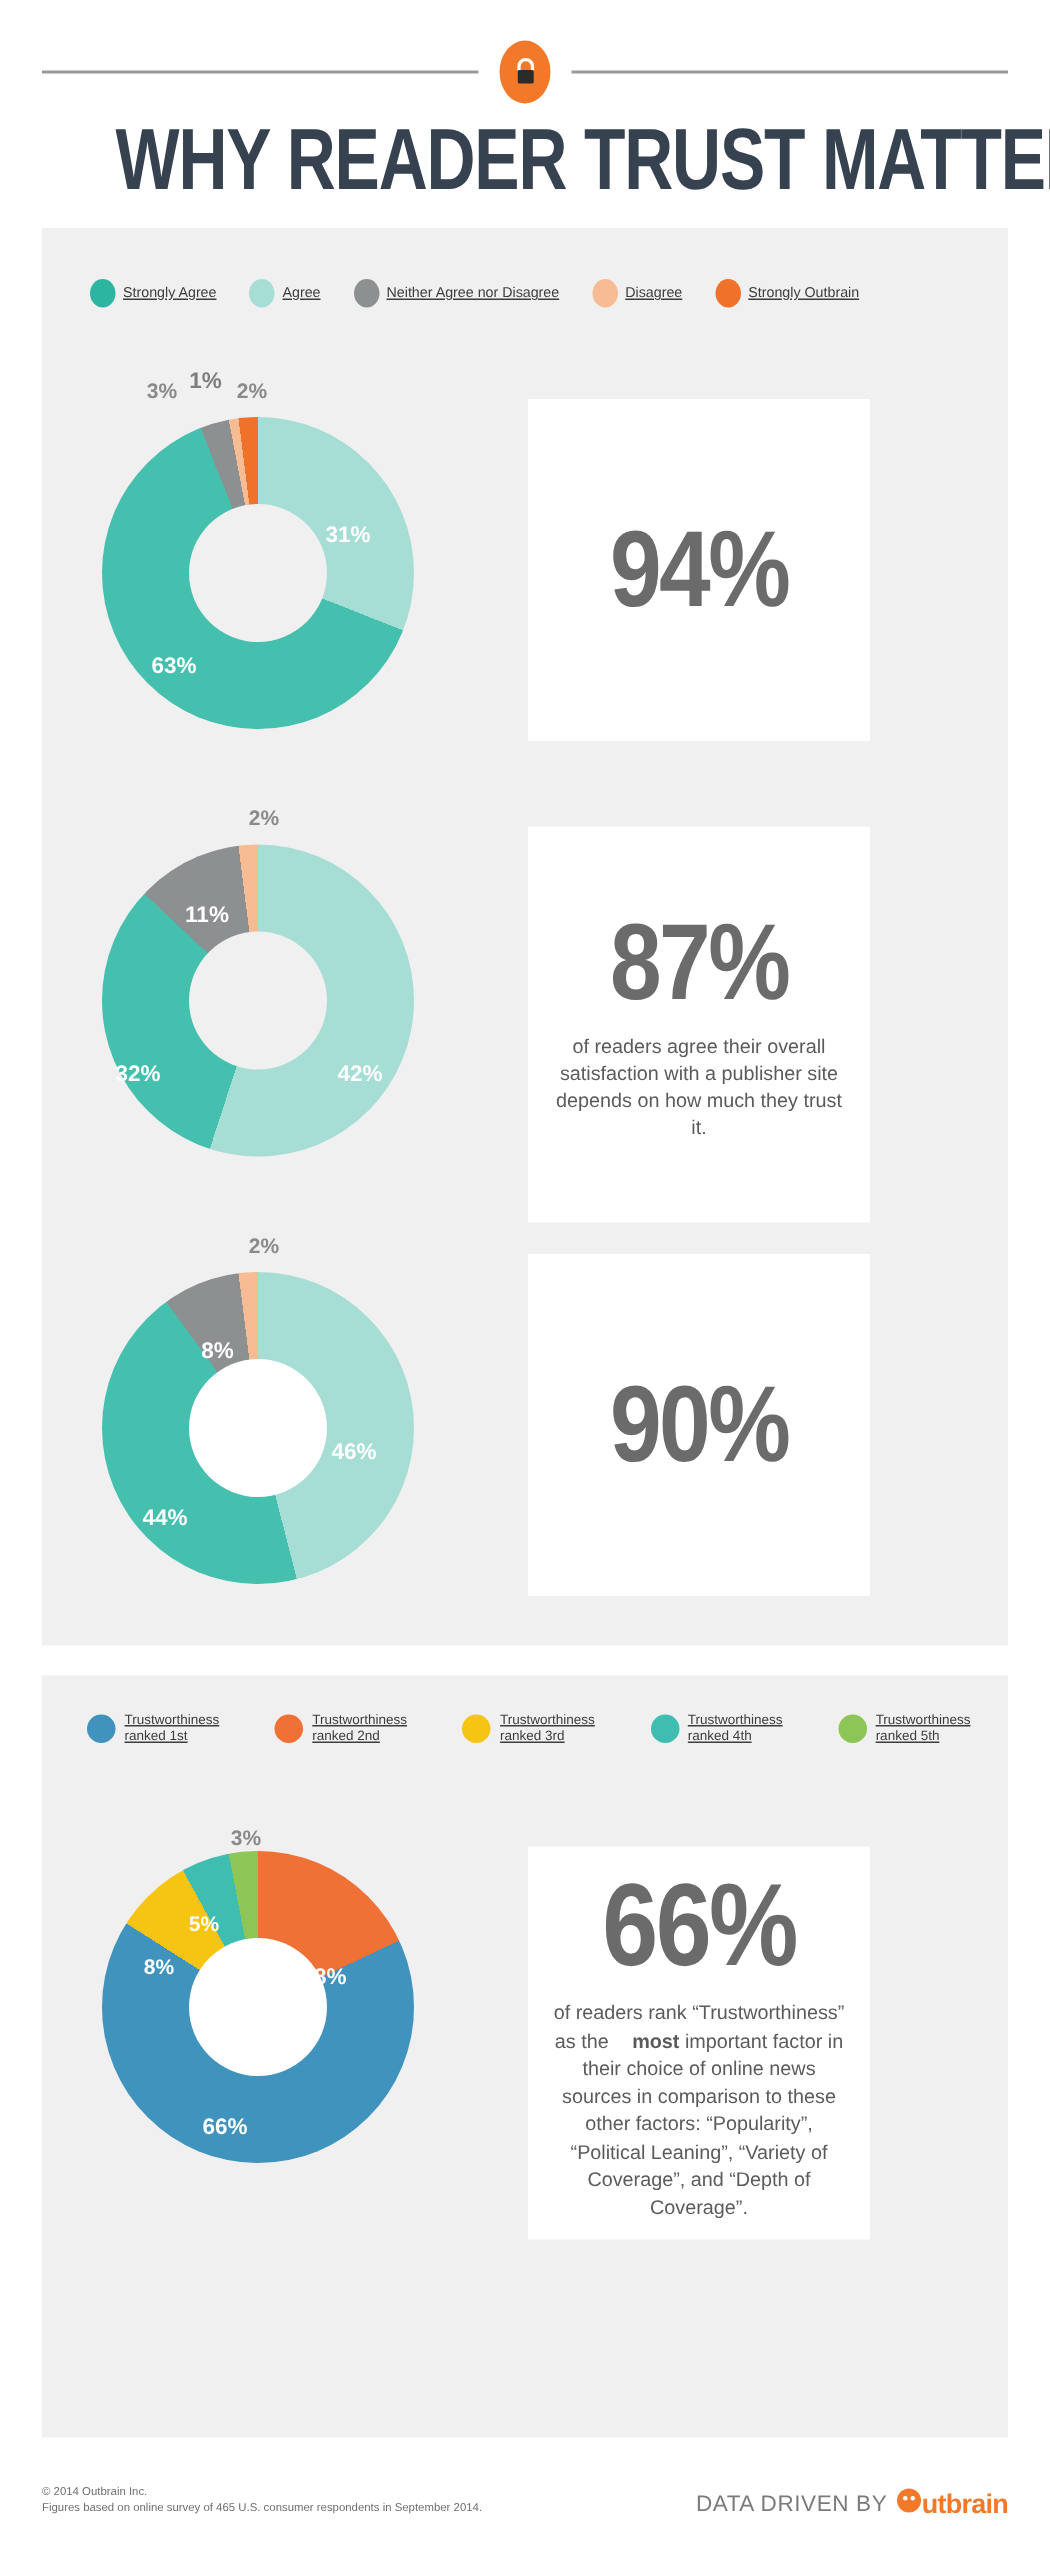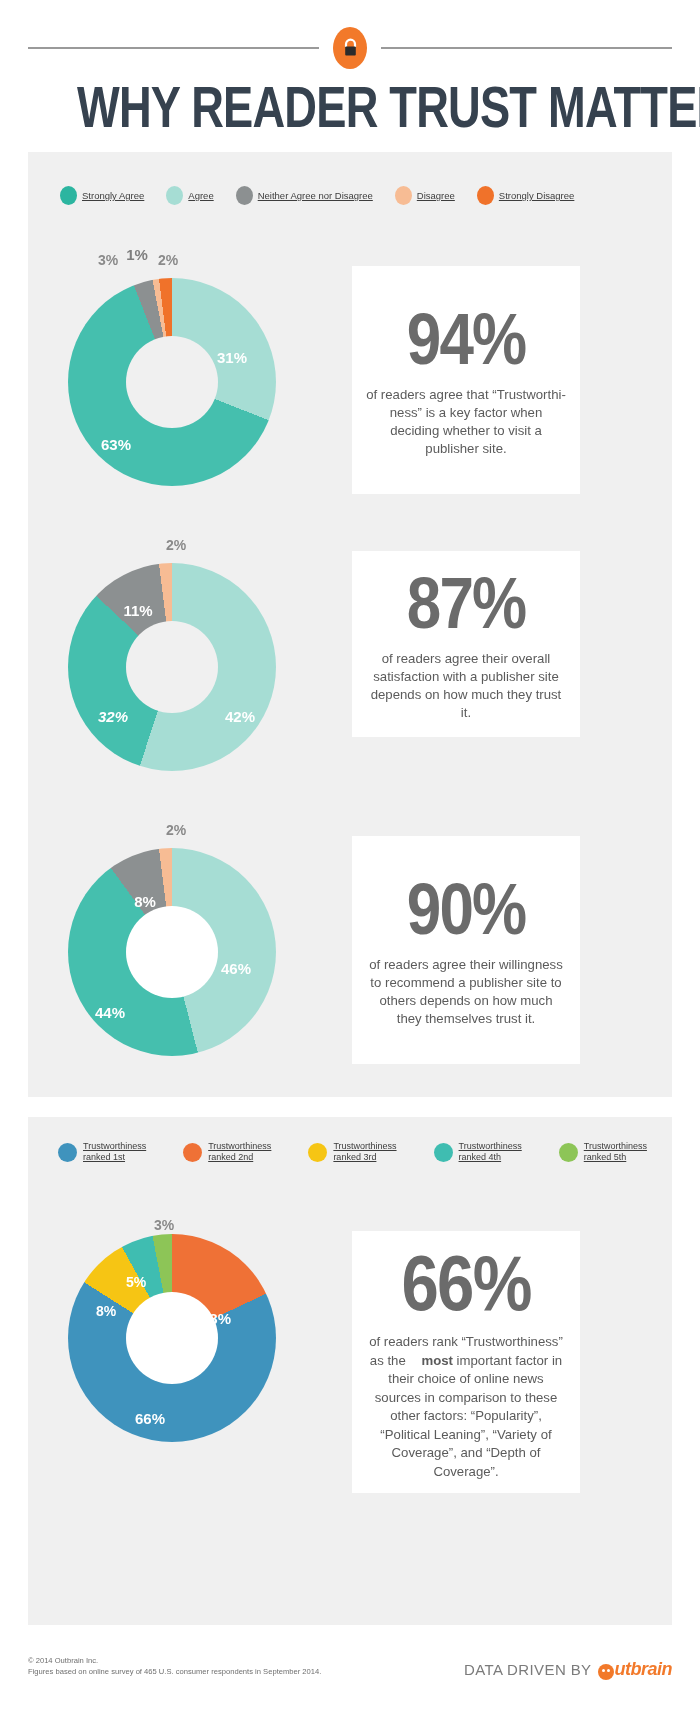--- a/index.html
+++ b/index.html
@@ -165,21 +165,21 @@
     color: #5b5b5b;
     font-size: 13.2px;
     line-height: 18px;
     text-align: center;
     margin-top: 10px;
     font-family: "Liberation Sans", sans-serif;
   }
   .stat-text b { font-weight: bold; margin-left: 12px; }
 
   #card-1 { top: 266px; height: 228px; }
-  #card-2 { top: 551px; height: 186px; }
+  #card-2 { top: 551px; height: 264px; }
   #card-3 { top: 836px; height: 228px; }
   #card-4 { top: 1231px; height: 262px; }
   #card-4 .stat-number { font-size: 78px; line-height: 80px; }
   #card-4 .stat-text { font-size: 13.2px; line-height: 18.5px; }
 
   
   .footer {
     position: absolute;
     top: 1655px;
     left: 28px;
@@ -200,23 +200,22 @@
     margin-top: 4px;
   }
   .footer-driven {
     font-size: 15px;
     color: #7b7b7b;
     letter-spacing: 0.4px;
     font-family: "Liberation Sans", sans-serif;
   }
   .ob-logo {
     display: flex;
-    align-items: flex-end;
+    align-items: flex-start;
     margin-left: 6px;
-    font-style: italic;
   }
   .ob-mark {
     width: 16px; height: 16px;
     border-radius: 50%;
     background: #f2792a;
     position: relative;
     margin-right: 1px;
   }
   .ob-mark::before, .ob-mark::after {
     content: "";
@@ -268,21 +267,21 @@
     <div class="legend-item">
       <span class="legend-dot" style="background:#8c9091"></span>
       <span class="legend-label">Neither Agree nor Disagree</span>
     </div>
     <div class="legend-item">
       <span class="legend-dot" style="background:#f7bc94"></span>
       <span class="legend-label">Disagree</span>
     </div>
     <div class="legend-item">
       <span class="legend-dot" style="background:#f0722a"></span>
-      <span class="legend-label">Strongly Disagree</span>
+      <span class="legend-label">Strongly Outbrain</span>
     </div>
   </div>
 
   <div class="donut-wrap" style="left:68px; top:278px; width:208px; height:208px;">
     <div class="donut" style="width:208px;height:208px;background:conic-gradient(
            #a6ddd4 0deg 111.6deg,
            #45bfae 111.6deg 338.4deg,
            #8c9091 338.4deg 349.2deg,
            #f7bc94 349.2deg 352.8deg,
            #f0722a 352.8deg 360deg);">
@@ -290,33 +289,32 @@
     </div>
     <span class="slice-label" style="left:164px; top:79px;">31%</span>
     <span class="slice-label" style="left:48px; top:166px;">63%</span>
     <span class="outer-label" style="left:40px; top:-18px; font-size:14px;">3%</span>
     <span class="outer-label" style="left:69px; top:-24px; font-size:15px; color:#7e7e7e;">1%</span>
     <span class="outer-label" style="left:100px; top:-18px; font-size:14px;">2%</span>
   </div>
 
   <div class="stat-card" id="card-1">
     <div class="stat-number">94%</div>
-    <div class="stat-text">of readers agree that “Trustworthi-ness” is a key factor when deciding whether to visit a publisher site.</div>
   </div>
 
   <div class="donut-wrap" style="left:68px; top:563px; width:208px; height:208px;">
     <div class="donut" style="width:208px;height:208px;background:conic-gradient(
            #a6ddd4 0deg 198deg,
            #45bfae 198deg 313.2deg,
            #8c9091 313.2deg 352.8deg,
            #f7bc94 352.8deg 360deg);">
       <div class="donut-hole" style="width:92px;height:92px;"></div>
     </div>
     <span class="slice-label" style="left:172px; top:153px;">42%</span>
-    <span class="slice-label" style="left:45px; top:153px;font-style:italic;">32%</span>
+    <span class="slice-label" style="left:24px; top:153px;">32%</span>
     <span class="slice-label" style="left:70px; top:47px;">11%</span>
     <span class="outer-label" style="left:108px; top:-18px; font-size:14px;">2%</span>
   </div>
 
   <div class="stat-card" id="card-2">
     <div class="stat-number">87%</div>
     <div class="stat-text">of readers agree their overall satisfaction with a publisher site depends on how much they trust it.</div>
   </div>
 
   <div class="donut-wrap" style="left:68px; top:848px; width:208px; height:208px;">
@@ -328,21 +326,20 @@
       <div class="donut-hole white" style="width:92px;height:92px;"></div>
     </div>
     <span class="slice-label" style="left:168px; top:120px;">46%</span>
     <span class="slice-label" style="left:42px; top:164px;">44%</span>
     <span class="slice-label" style="left:77px; top:53px;">8%</span>
     <span class="outer-label" style="left:108px; top:-18px; font-size:14px;">2%</span>
   </div>
 
   <div class="stat-card" id="card-3">
     <div class="stat-number">90%</div>
-    <div class="stat-text">of readers agree their willingness to recommend a publisher site to others depends on how much they themselves trust it.</div>
   </div>
 
   <div class="panel" id="panel-ranking"></div>
 
   <div class="legend" id="legend-ranking">
     <div class="legend-item">
       <span class="legend-dot" style="background:#3f93bd"></span>
       <span class="legend-label"><span>Trustworthiness</span><br><span>ranked 1st</span></span>
     </div>
     <div class="legend-item">

